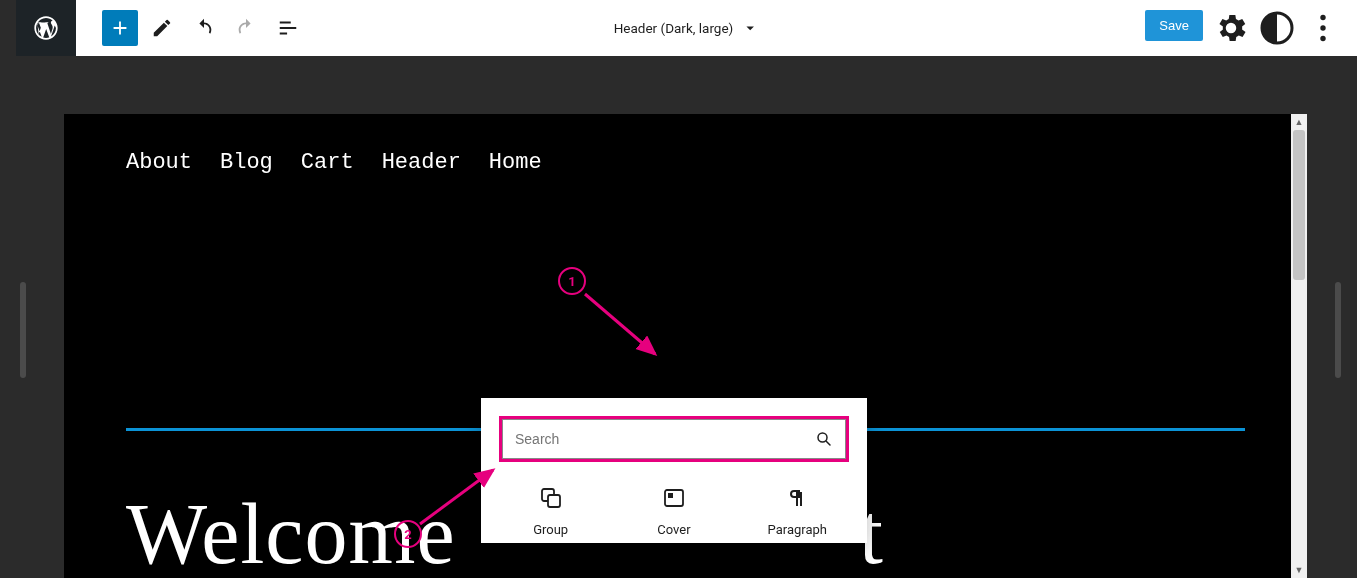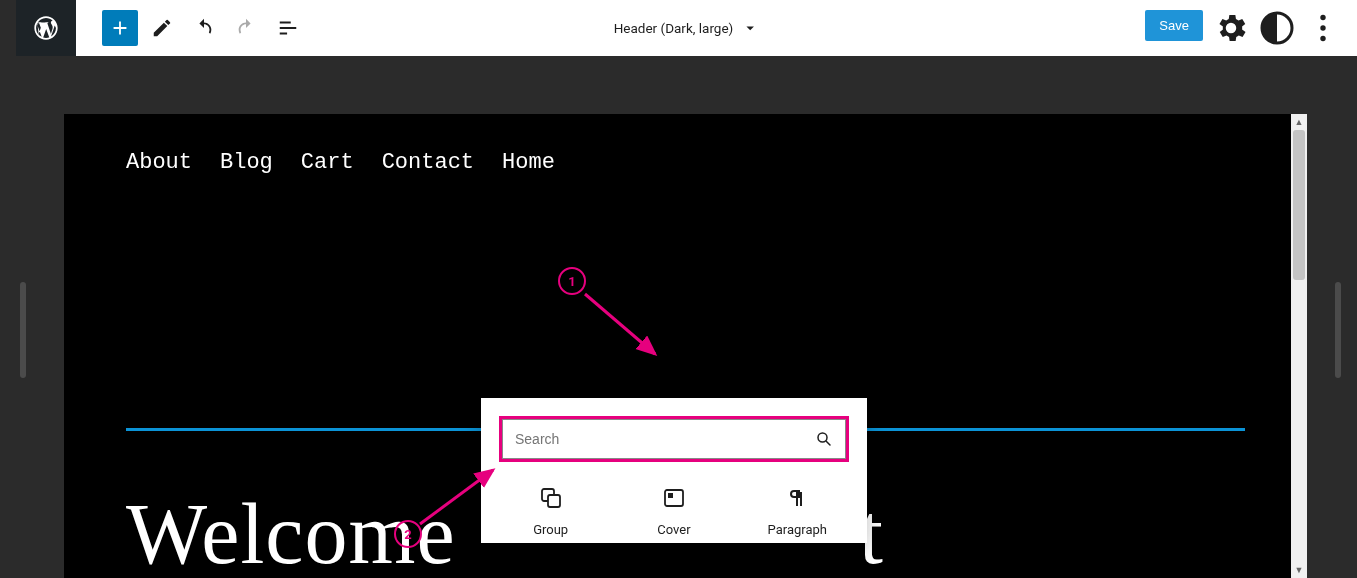--- a/index.html
+++ b/index.html
@@ -127,21 +127,21 @@
 <div class="canvas-wrap">
   <div class="scroll-hint left"></div>
   <div class="scroll-hint right"></div>
 
   <div class="page-frame">
     <div class="site-header">
       <nav class="nav">
         <a>About</a>
         <a>Blog</a>
         <a>Cart</a>
-        <a>Contact</a>
+        <a>Header</a>
         <a>Home</a>
       </nav>
     </div>
 
     <div class="insert-line"></div>
     <div class="insert-plus">
       <span>+</span>
     </div>
 
     <div class="hero-text">Welcome</div>

